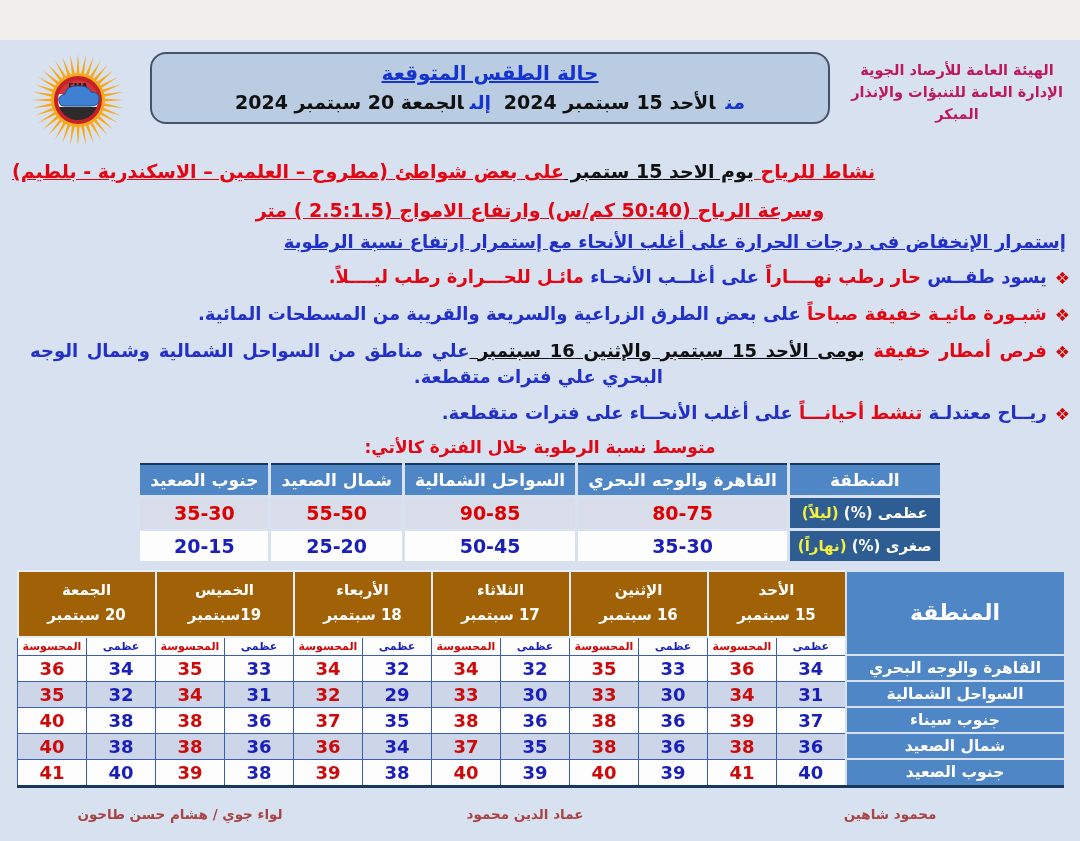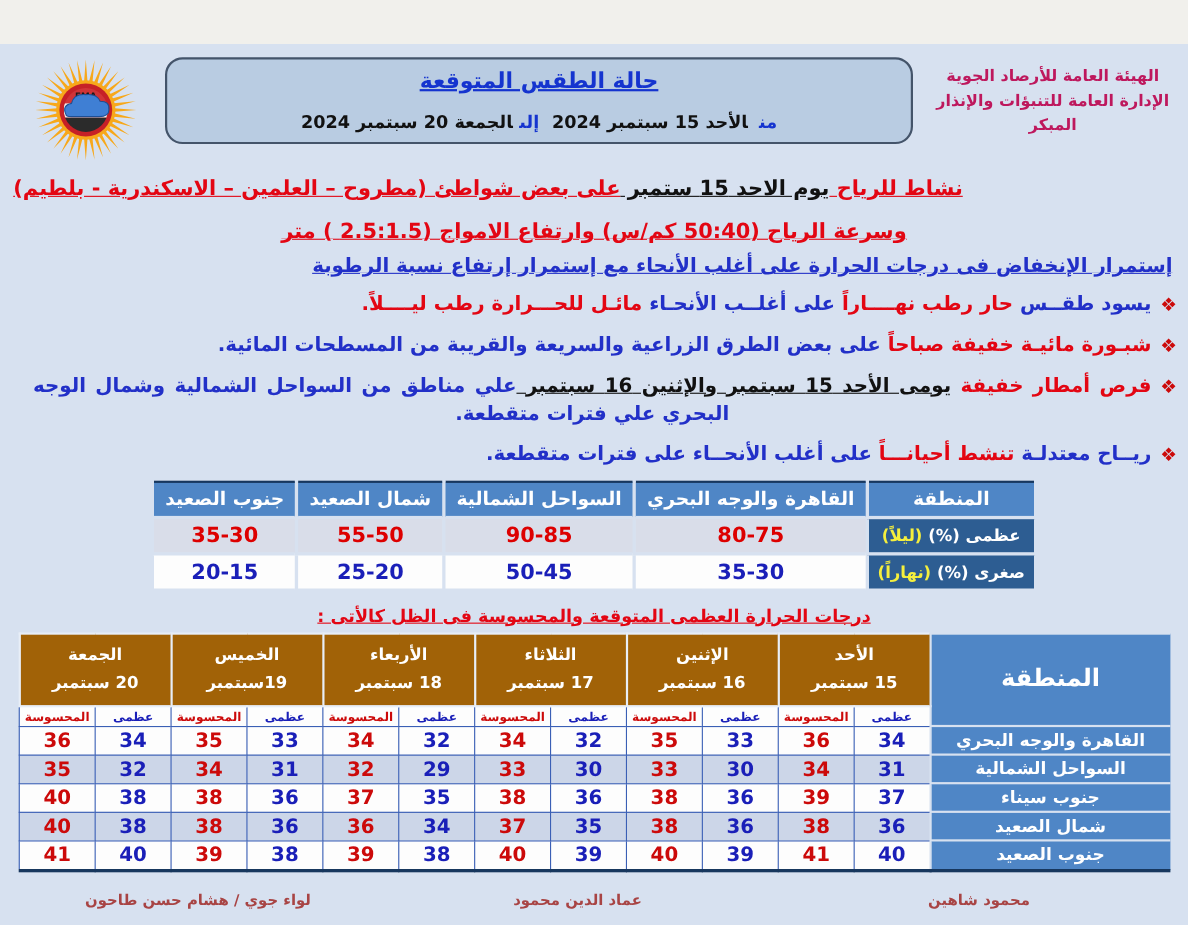--- a/index.html
+++ b/index.html
@@ -5,21 +5,21 @@
   * { margin:0; padding:0; box-sizing:border-box; }
   body { font-family:"DejaVu Sans","Liberation Sans",sans-serif; background:#e8e8e4; }
   .page { width:1080px; height:841px; position:relative; background:#f1f0ec; overflow:hidden; }
   .doc { position:absolute; top:40px; left:0; right:0; bottom:0; background:#d7e1f0; direction:rtl; }
 
   
   .header { display:flex; align-items:flex-start; padding:12px 8px 0 18px; }
   .agency { width:230px; text-align:center; font-weight:700; font-size:14.5px; color:#be185d; line-height:1.5; padding-top:8px; }
   .title-box { flex:1; margin:0 12px; background:#b9cce2; border:2.5px solid #44546a; border-radius:16px; text-align:center; padding:7px 10px 9px; }
   .title-main { color:#1534cf; font-weight:700; font-size:20px; text-decoration:underline; }
-  .date-line { font-weight:700; font-size:16px; color:#111; margin-top:16px; }
+  .date-line { font-weight:700; font-size:19px; color:#111; margin-top:6px; }
   .date-line .lbl { color:#1534cf; margin-left:10px; }
   .date-line .lbl2 { color:#1534cf; margin:0 6px; }
   .logo-wrap { width:120px; display:flex; justify-content:center; }
 
   
   .wind1 { text-align:left; padding:8px 12px 0; font-weight:700; font-size:19px; line-height:1.6; }
   .wind2 { text-align:center; font-weight:700; font-size:19px; margin-top:13px; }
   .red-u { color:#e30613; text-decoration:underline; }
   .black-u { color:#111; text-decoration:underline; }
   .blue-note { text-align:right; padding:10px 14px 0; color:#2230c8; font-weight:700; font-size:18px; text-decoration:underline; }
@@ -130,20 +130,21 @@
       <div class="bullet justify">
         <span class="marker">❖</span>
         <div class="btxt"><span class="red">فرص أمطار خفيفة </span><span class="black-u">يومى الأحد 15 سبتمبر والإثنين 16 سبتمبر </span><span class="blue">علي مناطق من السواحل الشمالية وشمال الوجه البحري علي فترات متقطعة.</span></div>
       </div>
       <div class="bullet">
         <span class="marker">❖</span>
         <div class="btxt b1"><span class="blue">ريــاح معتدلـة </span><span class="red">تنشط أحيانـــاً </span><span class="blue">على أغلب الأنحــاء على فترات متقطعة.</span></div>
       </div>
     </div>
 
+    <div class="hum-title">متوسط نسبة الرطوبة خلال الفترة كالأتي:</div>
     <div class="hum-wrap">
       <table class="hum-table">
         <thead>
             <tr id="hum-head">
               <th class="col-hd">المنطقة</th>
               <th class="col-hd">القاهرة والوجه البحري</th>
               <th class="col-hd">السواحل الشمالية</th>
               <th class="col-hd">شمال الصعيد</th>
               <th class="col-hd">جنوب الصعيد</th>
             </tr>
@@ -160,21 +161,20 @@
               <th class="row-hd"><span>صغرى (%) </span><span class="ylw">(نهاراً)</span></th>
               <td class="vblue">35-30</td>
               <td class="vblue">50-45</td>
               <td class="vblue">25-20</td>
               <td class="vblue">20-15</td>
             </tr>
           </tbody>
       </table>
     </div>
 
-    <div class="temp-title">درجات الحرارة العظمى المتوقعة والمحسوسة فى الظل كالأتى :</div>
     <div class="temp-wrap">
       <table class="temp-table">
         <thead id="temp-head">
             <tr>
               <th class="region-hd" rowspan="2">المنطقة</th>
               <th class="day-hd" colspan="2">
                 <div>الأحد</div>
                 <div>15 سبتمبر</div>
               </th>
               <th class="day-hd" colspan="2">

